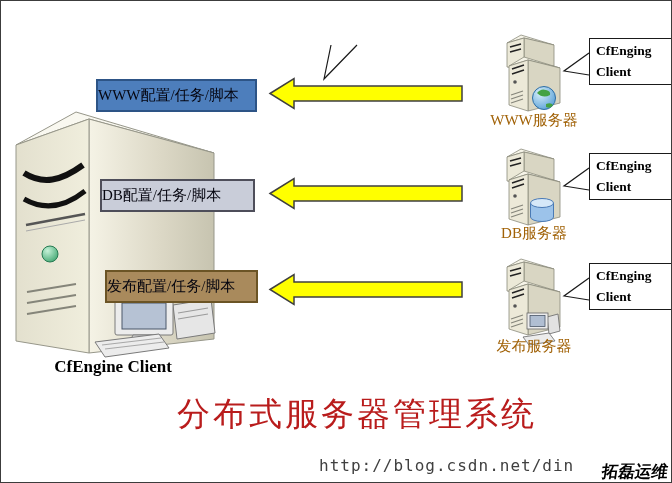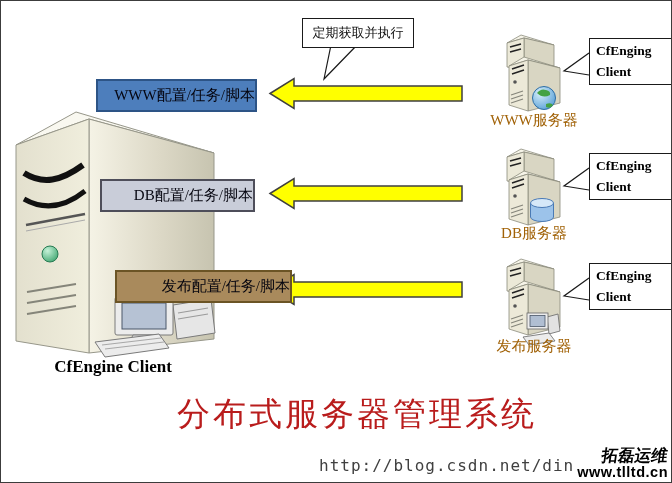--- a/index.html
+++ b/index.html
@@ -8,21 +8,21 @@
     border:1px solid #3c3c3c;overflow:hidden;
     font-family:"Liberation Serif","DejaVu Serif",serif;
   }
   #gfx{position:absolute;left:0;top:0;z-index:0;}
   .abs{position:absolute;z-index:2;}
   .callout-box{
     background:#ffffff;border:1px solid #1a1a1a;color:#111;
     text-align:center;font-size:13px;line-height:27px;height:28px;width:110px;
   }
   .config-box{
-    border:2px solid #14532d;color:#05050f;text-align:right;
+    border:2px solid #14532d;color:#05050f;text-align:left;
     font-size:15px;line-height:29px;height:29px;box-sizing:content-box;
   }
   .client-callout{
     background:#fff;border:1px solid #1a1a1a;width:62px;height:44px;
     padding:1px 16px 0 6px;font-weight:bold;font-size:13.5px;line-height:21px;color:#000;
   }
   .server-label{width:120px;text-align:center;font-size:15px;color:#a16207;}
   .cfserver-label{width:200px;text-align:center;font-weight:bold;font-size:17px;color:#000;}
   .main-title{width:400px;text-align:center;font-size:33px;letter-spacing:3px;color:#b91c1c;}
   .watermark{
@@ -122,25 +122,24 @@
     </g>
 
     <g>
       <polygon points="546,316 557,313 559,330 548,333" fill="#e2e2e2" stroke="#666" stroke-width="0.8"></polygon>
       <rect x="526" y="312" width="21" height="16" fill="#ececec" stroke="#666" stroke-width="0.8"></rect>
       <rect x="529" y="314.5" width="15" height="11" fill="#b0bed2" stroke="#4a5668" stroke-width="0.8"></rect>
       <polygon points="522,336 548,332 554,340 528,344" fill="#ececec" stroke="#666" stroke-width="0.8"></polygon>
     </g>
   </svg>
 
-  <div class="abs callout-box" style="left:301px;top:17px;">定期获取并执行</div>
 
   <div class="abs config-box" style="left: 95px; top: 78px; width: 157px; background-color: rgb(77, 126, 188); border-color: rgb(45, 84, 134);">WWW配置/任务/脚本</div>
   <div class="abs config-box" style="left: 99px; top: 178px; width: 151px; background-color: rgb(201, 205, 217); border-color: rgb(78, 78, 90);">DB配置/任务/脚本</div>
-  <div class="abs config-box" style="left: 114px; top: 269px; width: 149px; background-color: rgb(169, 138, 92); border-color: rgb(107, 84, 37); padding-left: 24px;">发布配置/任务/脚本</div>
+  <div class="abs config-box" style="left: 104px; top: 269px; width: 149px; background-color: rgb(169, 138, 92); border-color: rgb(107, 84, 37);">发布配置/任务/脚本</div>
 
   <div class="abs client-callout" style="left:588px;top:37px;">
     <div>CfEnging</div>
     <div>Client</div>
   </div>
   <div class="abs client-callout" style="left:588px;top:152px;">
     <div>CfEnging</div>
     <div>Client</div>
   </div>
   <div class="abs client-callout" style="left:588px;top:262px;">
@@ -153,16 +152,15 @@
   <div class="abs server-label" style="left:473px;top:336px;">发布服务器</div>
 
   <div class="abs cfserver-label" style="left:12px;top:356px;">CfEngine Client</div>
 
   <div class="abs main-title" style="left:156px;top:391px;">分布式服务器管理系统</div>
 
   <div class="abs watermark" style="left:318px;top:455px;">http://blog.csdn.net/din</div>
 
   <div class="abs logo">
     <div class="l1">拓磊运维</div>
-    <div class="l2">www.tlltd.cn</div>
   </div>
 
 </div>
 
 </body></html>

